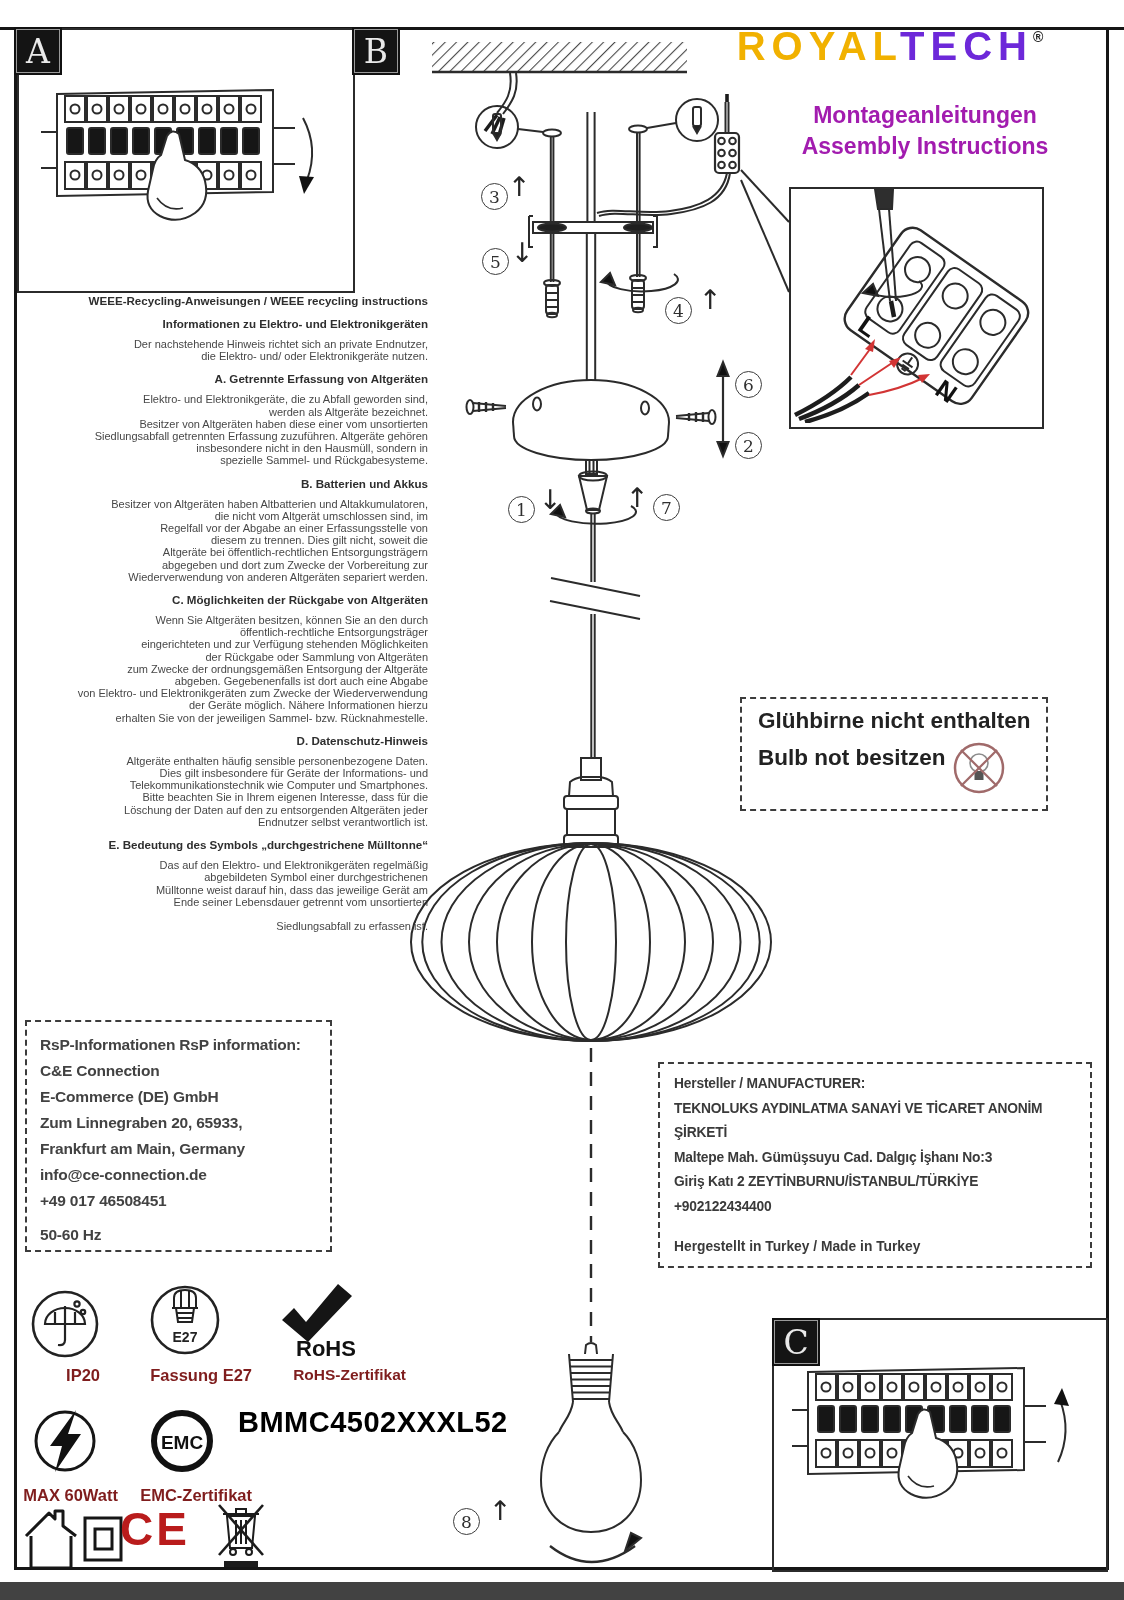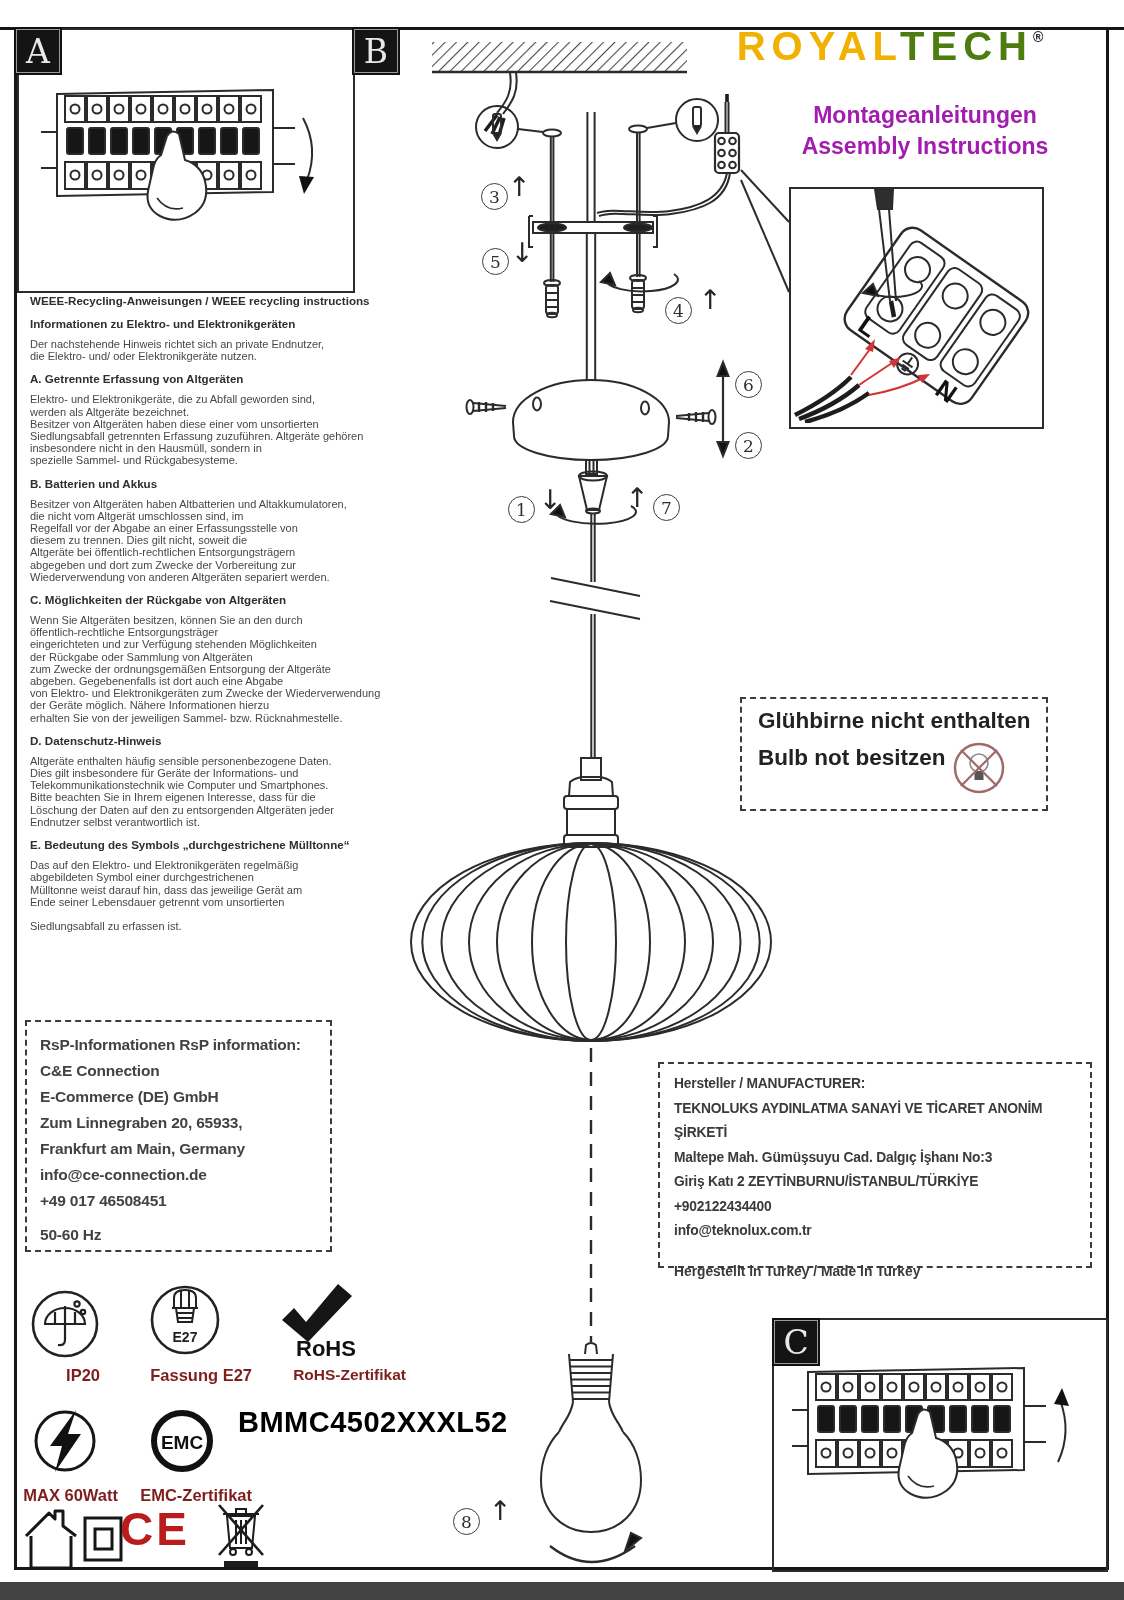--- a/index.html
+++ b/index.html
@@ -5,33 +5,33 @@
   html,body{margin:0;padding:0;background:#e8e8e8;}
   #page{position:relative;width:1124px;height:1600px;background:#ffffff;overflow:hidden;
         font-family:"Liberation Sans","DejaVu Sans",sans-serif;color:#333;}
   .abs{position:absolute;}
   .frame{background:#161616;}
   .tile{width:48px;height:48px;background:#141414;color:#e9e9e9;display:flex;align-items:center;justify-content:center;
         font-family:"DejaVu Serif",serif;font-size:33px;box-shadow:inset 0 0 0 2px #111, inset 0 0 0 3px #9a9a9a;}
   .box{border:2px solid #2b2b2b;}
   .dashedbox{border:2px dashed #3c3c3c;background:#fff;}
   
-  #weee-sections{width:398px;}
+  #weee-sections{width:398px;text-align:right;}
   .weee-sec{margin-bottom:10px;}
   .weee-h{font-weight:bold;font-size:11.6px;color:#2e2e2e;margin-bottom:8px;letter-spacing:0;}
   .weee-b{font-size:11px;line-height:12.2px;color:#474747;font-weight:normal;white-space:pre-line;}
   
   .step{position:absolute;width:27px;height:27px;border:1.7px solid #3d3d3d;border-radius:50%;background:#fff;
         display:flex;align-items:center;justify-content:center;
         font-family:"DejaVu Serif",serif;font-size:17px;color:#2f2f2f;box-sizing:border-box;}
   .arr{position:absolute;font-size:27px;color:#262626;line-height:30px;font-family:"DejaVu Sans",sans-serif;}
   
   #logo{left:690px;top:24px;width:400px;text-align:center;font-weight:bold;font-size:40px;letter-spacing:6px;white-space:nowrap;}
   #logo .royal{color:#f1b100;}
-  #logo .tech{color:#4d7c0f;}
+  #logo .tech{color:#6d28d9;}
   #logo .reg{font-size:14px;vertical-align:18px;letter-spacing:0;color:#222;}
   #subtitle{left:760px;top:100px;width:330px;text-align:center;font-weight:bold;font-size:23px;line-height:31px;color:#a21caf;}
   
   #bulbbox{left:740px;top:697px;width:304px;height:110px;}
   .bulbbox-line{margin:6px 0 0 16px;font-weight:bold;font-size:22.5px;color:#222;line-height:31px;}
   
   #rspbox{left:25px;top:1020px;width:303px;height:228px;}
   .rsp-line{margin-left:13px;font-weight:bold;font-size:15.5px;line-height:26px;color:#424242;letter-spacing:-0.2px;}
   .rsp-line:first-child{margin-top:10px;}
   .rsp-line:last-child{margin-top:8px;}
@@ -491,21 +491,20 @@
       <div class="rsp-line">50-60 Hz</div>
     </div>
 
   <div class="abs dashedbox" id="mfrbox">
     <div id="mfr-lines">
         <div class="mfr-line">Hersteller / MANUFACTURER:</div>
         <div class="mfr-line">TEKNOLUKS AYDINLATMA SANAYİ VE TİCARET ANONİM ŞİRKETİ</div>
         <div class="mfr-line">Maltepe Mah. Gümüşsuyu Cad. Dalgıç İşhanı No:3</div>
         <div class="mfr-line">Giriş Katı 2 ZEYTİNBURNU/İSTANBUL/TÜRKİYE</div>
         <div class="mfr-line">+902122434400</div>
-        <div class="mfr-line">info@teknolux.com.tr</div>
       </div>
     <div id="mfr-footer">Hergestellt in Turkey / Made in Turkey</div>
   </div>
 
   <svg class="abs" style="left:30px;top:1288px;" width="70" height="72" viewBox="0 0 70 72">
     <circle cx="35" cy="36" r="32" stroke="#222" stroke-width="2.6" fill="none"></circle>
     <g stroke="#222" stroke-width="2.2" fill="none">
       <path d="M15,36 A20,16 0 0 1 55,36 Z"></path>
       <line x1="35" y1="18" x2="35" y2="52"></line>
       <path d="M35,52 q0,6 -7,5"></path>

